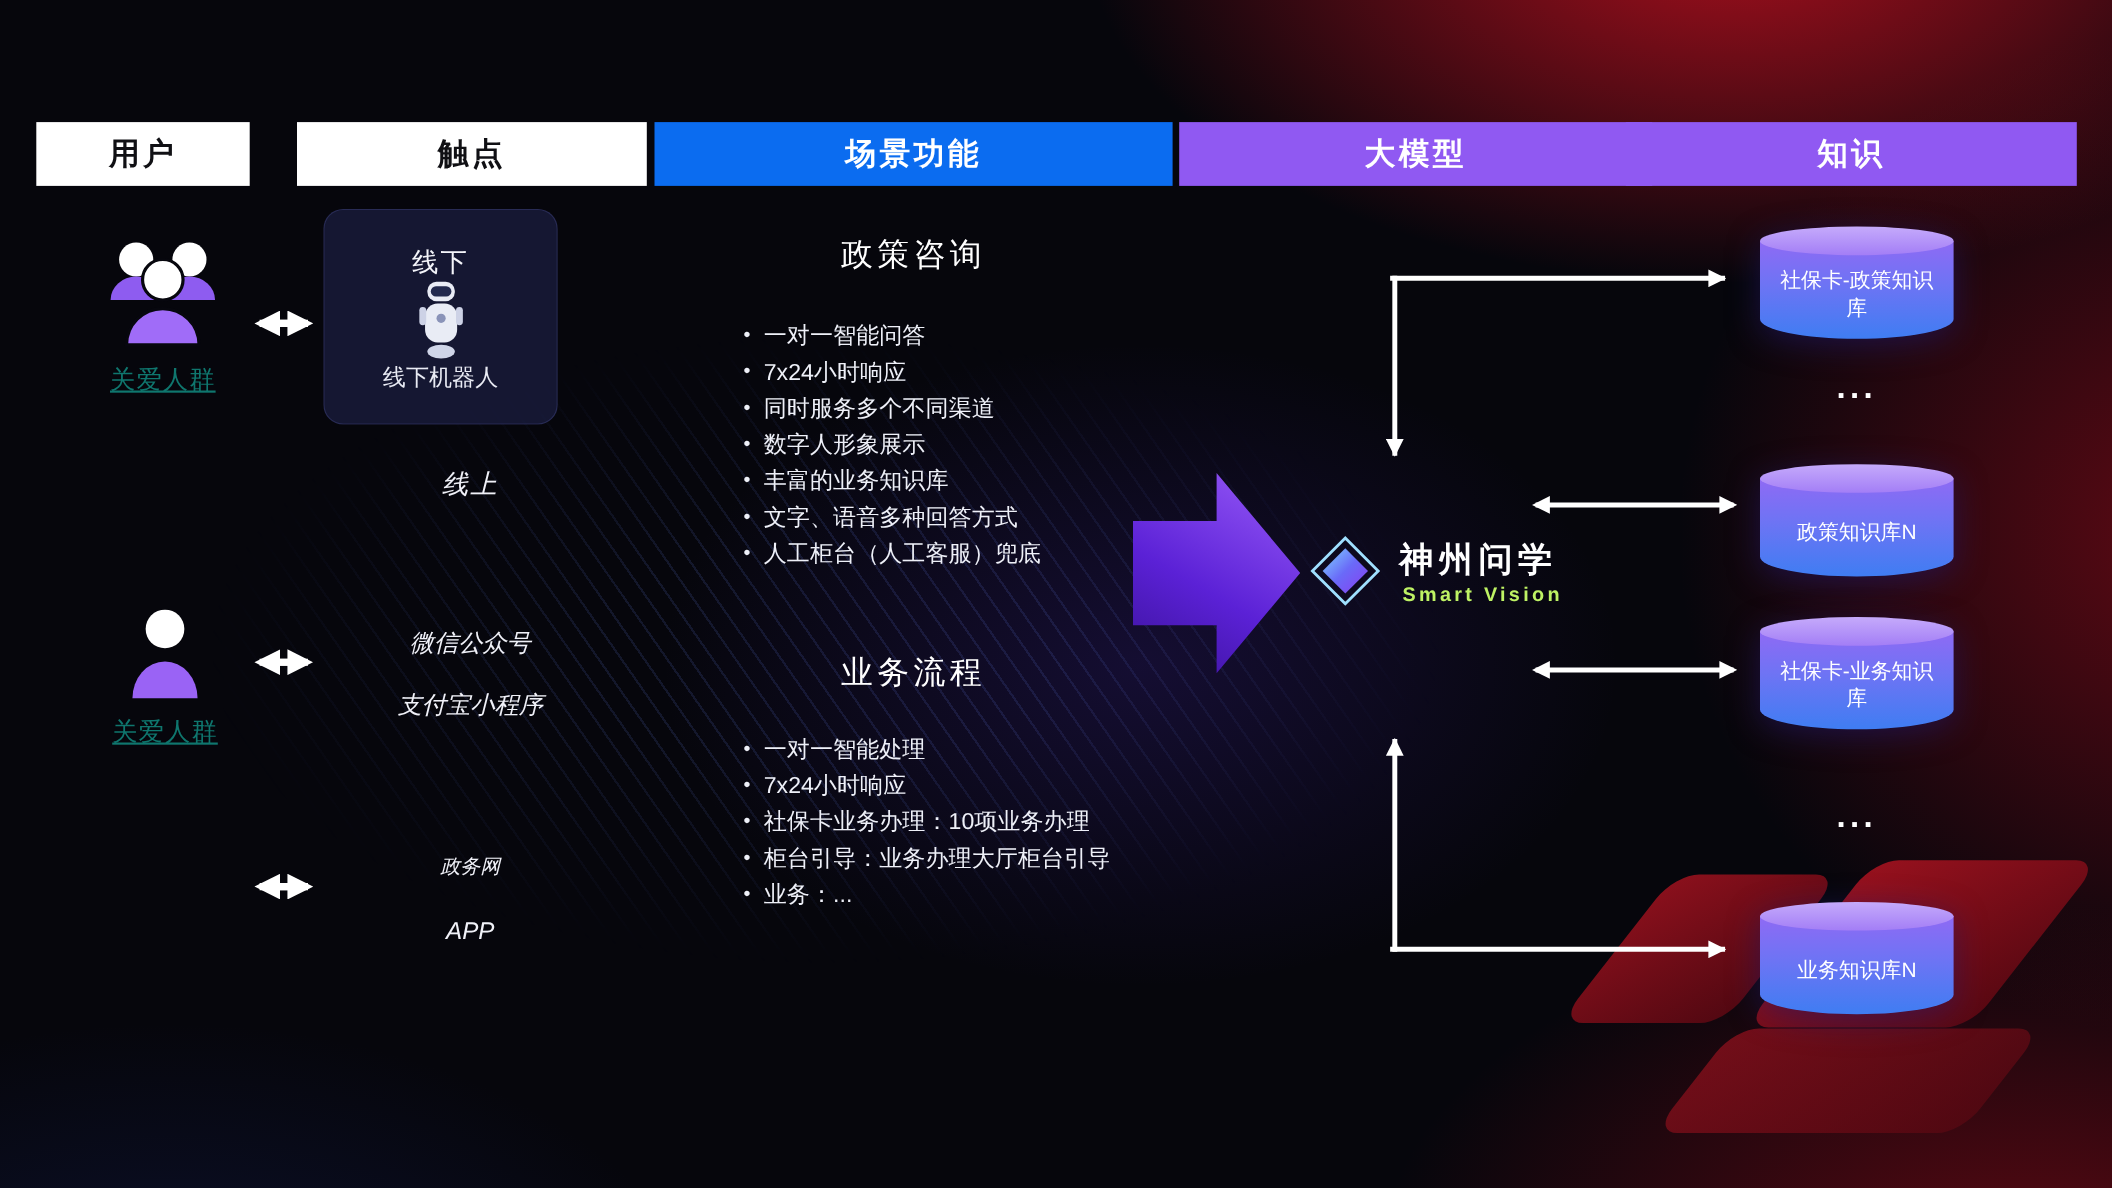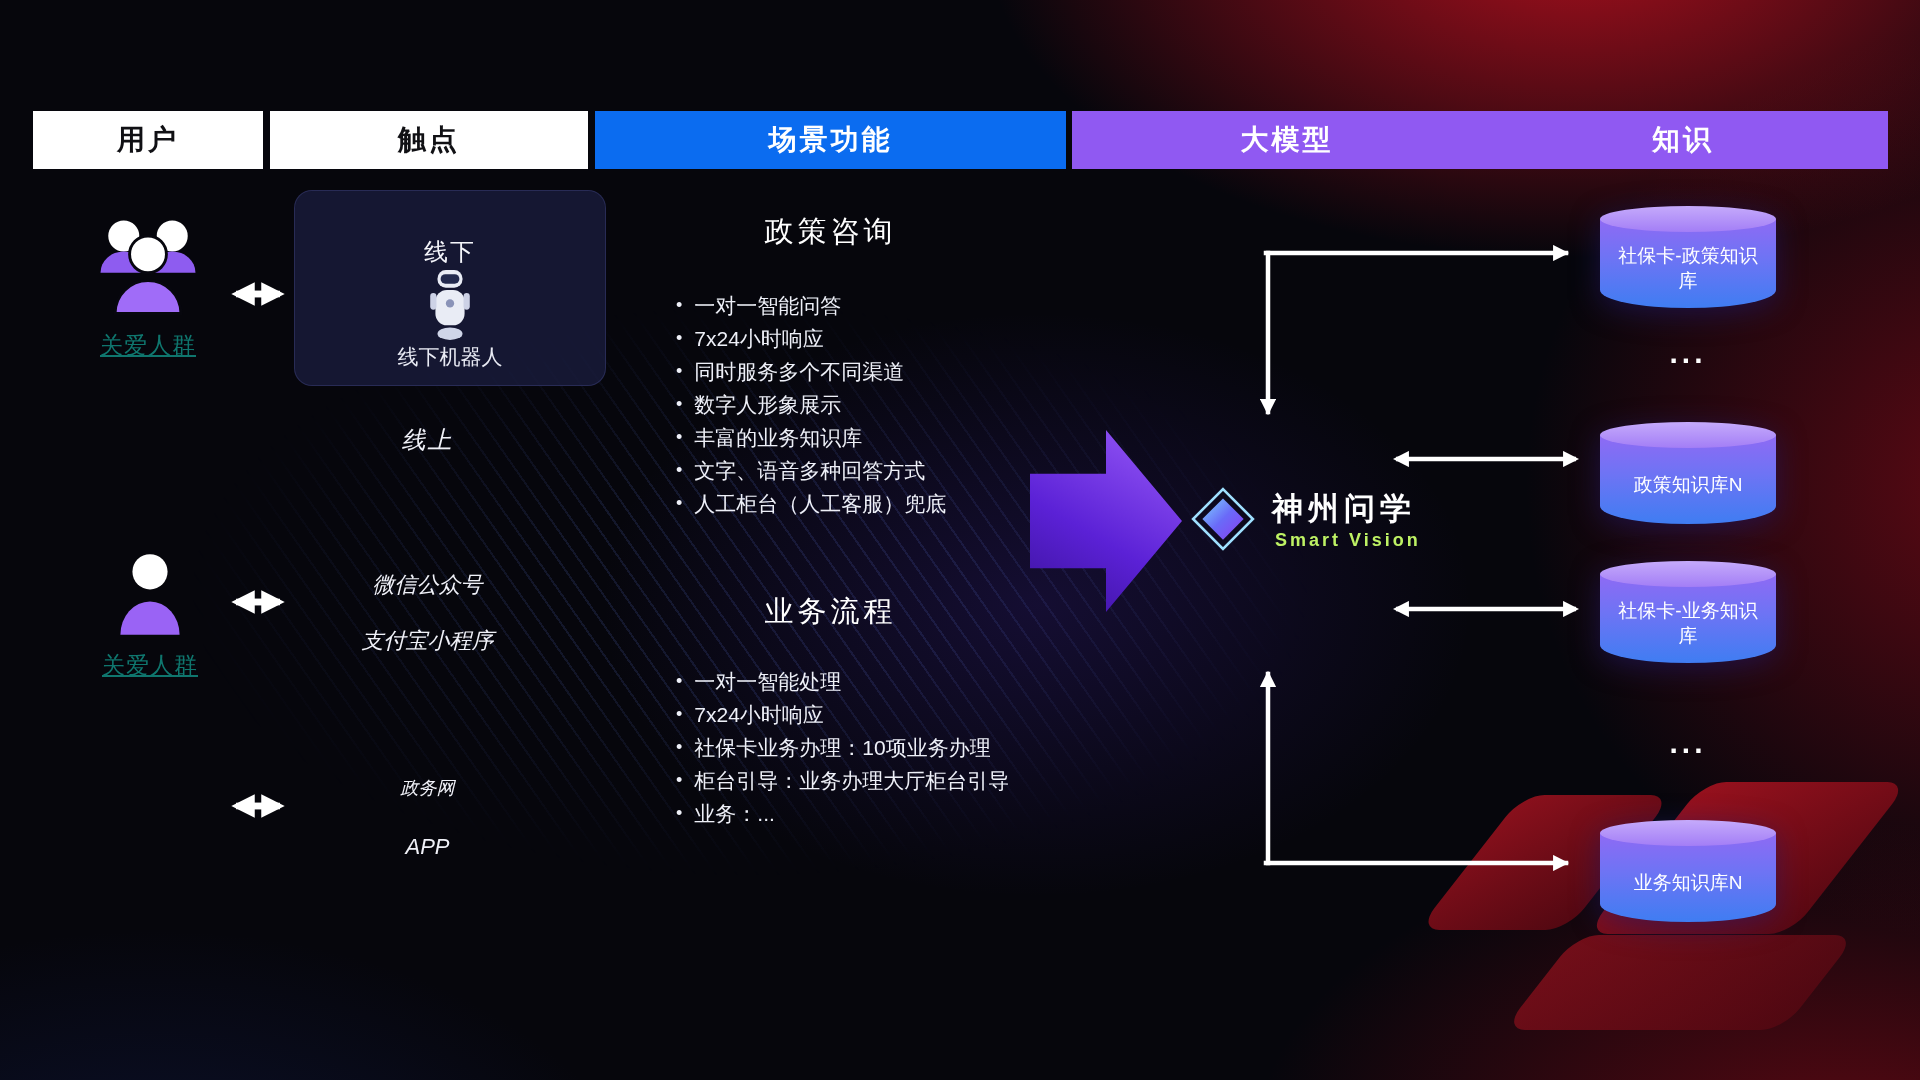--- a/index.html
+++ b/index.html
@@ -32,38 +32,38 @@
   .rc3 { left:1540px; top:935px; width:280px; height:95px; opacity:.65; }
 
   .stage > .layer { position:absolute; inset:0; z-index:2; }
 
   
   .hdr { position:absolute; top:111px; height:58px; display:flex; align-items:center;
     justify-content:center; font-size:28px; font-weight:700; letter-spacing:3px; }
   .hdr-white { background:#ffffff; color:#101014; }
   .hdr-blue  { background:#0b6cf0; color:#fff; }
   .hdr-purple{ background:#9059f2; color:#fff; }
-  .h1 { left:33px;  width:230px; }
+  .h1 { left:33px;  width:194px; }
   .h2 { left:270px; width:318px; }
   .h3 { left:595px; width:471px; }
   .h4 { left:1072px;width:430px; }
   .h5 { left:1478px;width:410px; }
 
   
   .ublock { position:absolute; display:flex; flex-direction:column; align-items:center; }
   .ub1 { left:62px;  top:210px; width:172px; }
   .ub2 { left:70px;  top:548px; width:160px; }
   .ub3 { left:66px;  top:756px; width:176px; }
   .ulabel { margin-top:10px; font-size:23px; color:#0f766e; letter-spacing:1px;text-decoration:underline; }
 
   
-  .tp-card { position:absolute; left:294px; top:190px; width:312px; height:196px;
+  .tp-card { position:absolute; left:294px; top:190px; width:213px; height:196px;
     background:rgba(26,28,62,.78); border:1px solid rgba(115,125,225,.20); border-radius:18px;
     box-sizing:border-box; display:flex; flex-direction:column; align-items:center;
-    justify-content:flex-end; padding:16px 0 14px; }
+    justify-content:center; padding:16px 0 14px; }
   .tp-title { font-size:24px; letter-spacing:2px; color:#f4f5fa; }
   .tp-sub   { font-size:21px; color:#e9ebf4; }
   .tp-line  { position:absolute; left:294px; width:267px; text-align:center; color:#f0f1f8;font-style:italic; }
   .online   { top:424px; font-size:24px; letter-spacing:2px; }
   .wechat   { top:570px; font-size:22px; }
   .alipay   { top:626px; font-size:22px; }
   .govweb   { top:776px; font-size:18px; }
   .appl     { top:834px; font-size:22px; }
 
   

